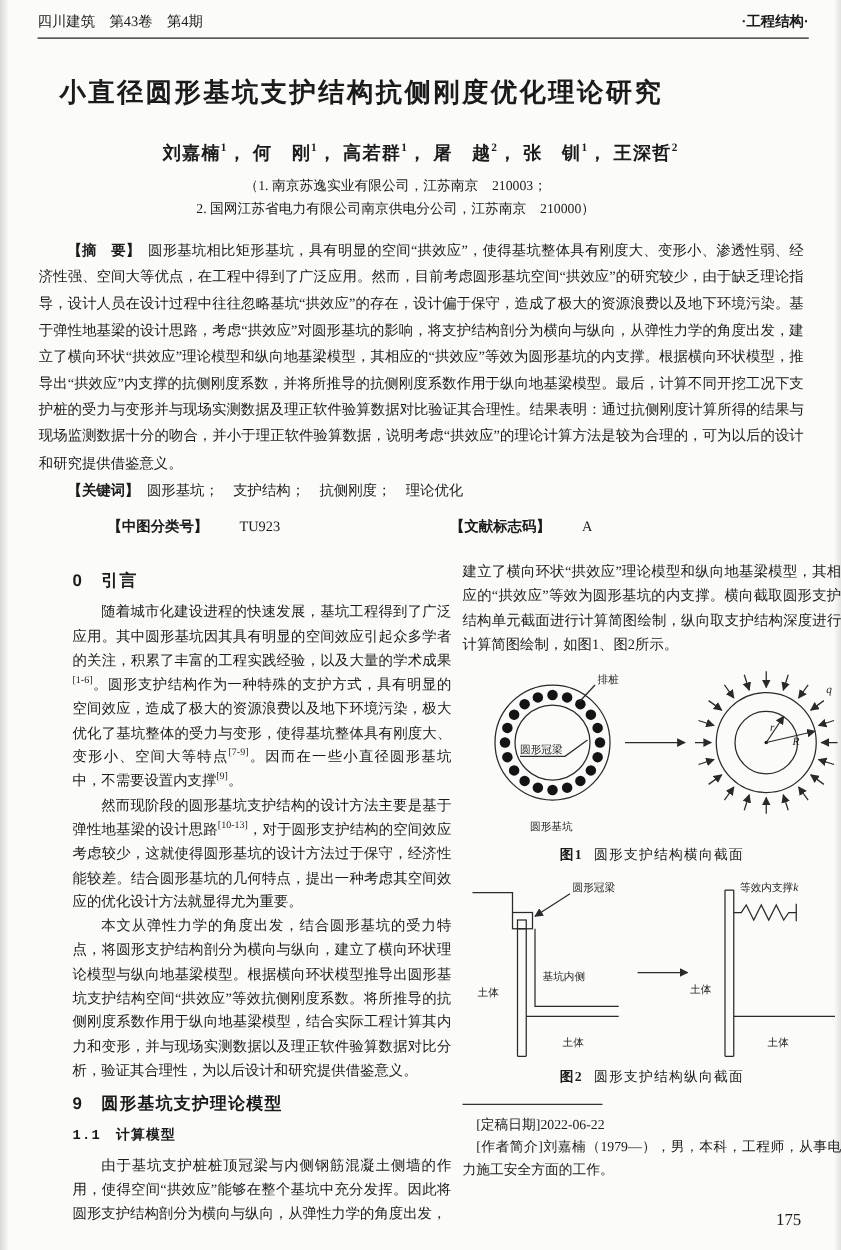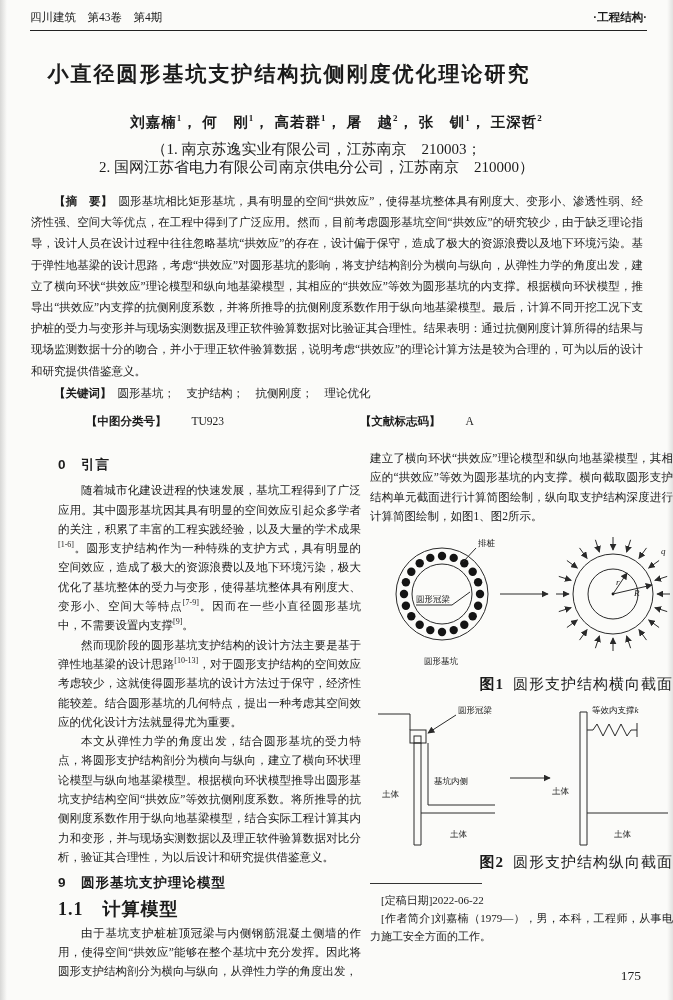--- a/index.html
+++ b/index.html
@@ -18,21 +18,21 @@
     border-bottom:1.5px solid #222;padding-bottom:5px;font-size:11.5px;}
   .hdr .tag{font-family:"Liberation Sans","DejaVu Sans",sans-serif;font-weight:bold;}
 
   .title{position:absolute;top:60px;left:0;width:578px;text-align:center;
     font-family:"Liberation Sans","DejaVu Sans",sans-serif;
     font-size:21px;font-weight:bold;letter-spacing:2px;}
   .authors{position:absolute;top:113px;left:0;width:673px;text-align:center;
     font-size:14.5px;letter-spacing:1px;font-weight:bold;}
   .authors sup{font-size:9px;}
   .affil{position:absolute;top:141px;left:0;width:633px;text-align:center;
-    font-size:15px;line-height:17.5px;}
+    font-size:11px;line-height:17.5px;}
 
   .headblock{position:absolute;top:191px;left:31px;width:612px;}
   .abs,.kw{margin:0;text-indent:2em;text-align:justify;
     font-size:11.5px;line-height:21.2px;}
   .kw{margin-top:1px;}
   .lbl{font-family:Liberation Serif, serif;font-weight:bold;
     font-style:normal;margin-right:6px;}
 
   .clc-row{position:absolute;top:414px;left:30px;right:28px;height:18px;font-size:11.5px;}
   .clc1{position:absolute;left:56px;}
@@ -40,30 +40,30 @@
   .clc-row .val{margin-left:19px;}
 
   .col{position:absolute;top:449px;width:303px;font-size:11.5px;line-height:19.3px;margin-left:28px;}
   .col-left{left:30px;}
   .col-right{left:342px;}
   .col p{margin:0;text-align:justify;}
   .col p.ind{text-indent:2em;}
   sup.ref{font-size:8px;line-height:0;}
   h2.sec{font-family:"Liberation Sans","DejaVu Sans",sans-serif;
     font-size:13.5px;margin:6px 0 7px 0;letter-spacing:1px;}
-  h3.subsec{font-size:18px;font-weight:bold;margin:6px 0 5px 0;letter-spacing:1px;}
+  h3.subsec{font-size:11px;font-weight:bold;margin:6px 0 5px 0;letter-spacing:1px;font-family:Liberation Mono, monospace;}
 
   .fig{display:block;margin:6px auto 0 auto;}
   .fig line,.fig path,.fig circle.ring,.fig polyline,.fig rect{
     stroke:#2a2a2a;fill:none;stroke-width:1;}
   .fig .dot{fill:#141414;stroke:none;}
   .fig text{font-size:8.5px;fill:#222;stroke:none;
     font-family:"Liberation Serif","DejaVu Serif",serif;}
   .fig .var{font-style:italic;font-size:9px;}
-  .caption{text-align:right;font-size:15px;margin:3px 0 2px 0;letter-spacing:1px;}
+  .caption{text-align:center;font-size:11px;margin:3px 0 2px 0;letter-spacing:1px;}
   .caption .cl{font-weight:bold;margin-right:9px;}
 
   .footnote{margin-top:10px;font-size:11px;line-height:18px;}
   .fn-rule{width:112px;border-top:1px solid #333;margin-bottom:7px;}
   .footnote p{text-indent:1em;text-align:justify;margin:0;}
 
   .pageno{position:absolute;top:968px;right:32px;font-size:13.5px;}
 </style>
 </head>
 <body>

